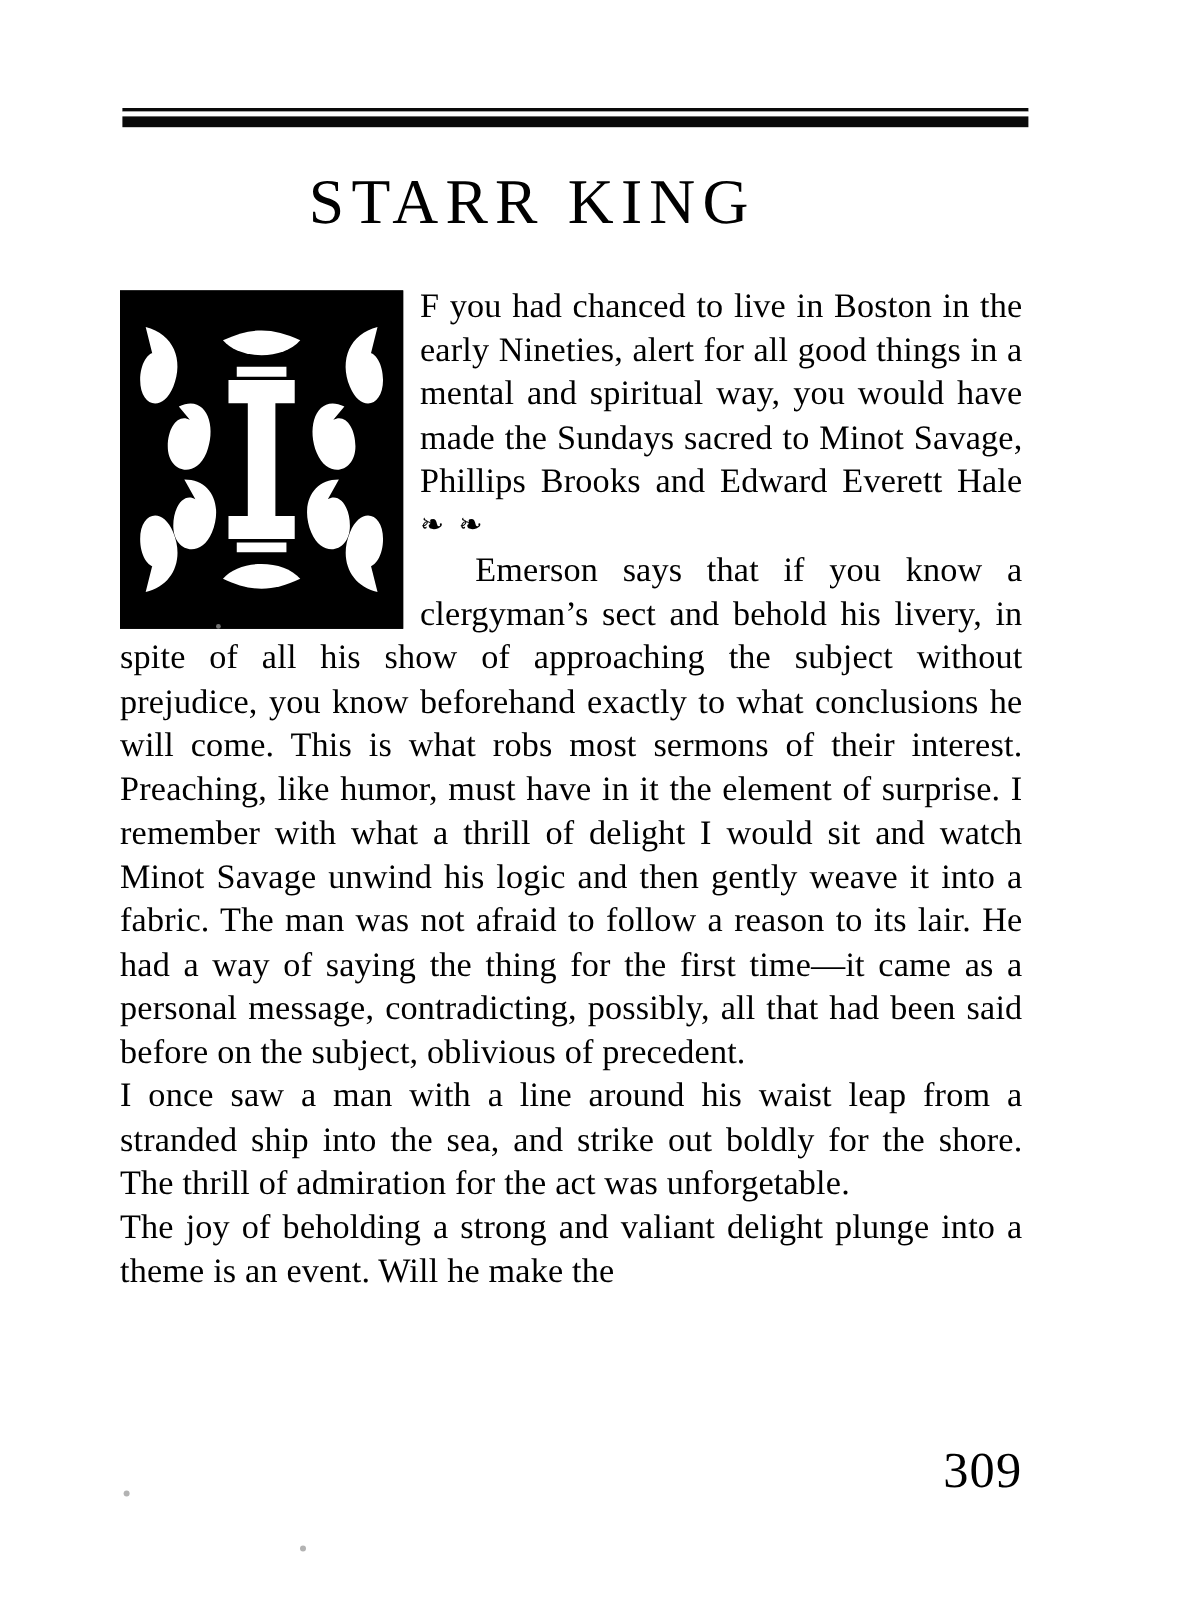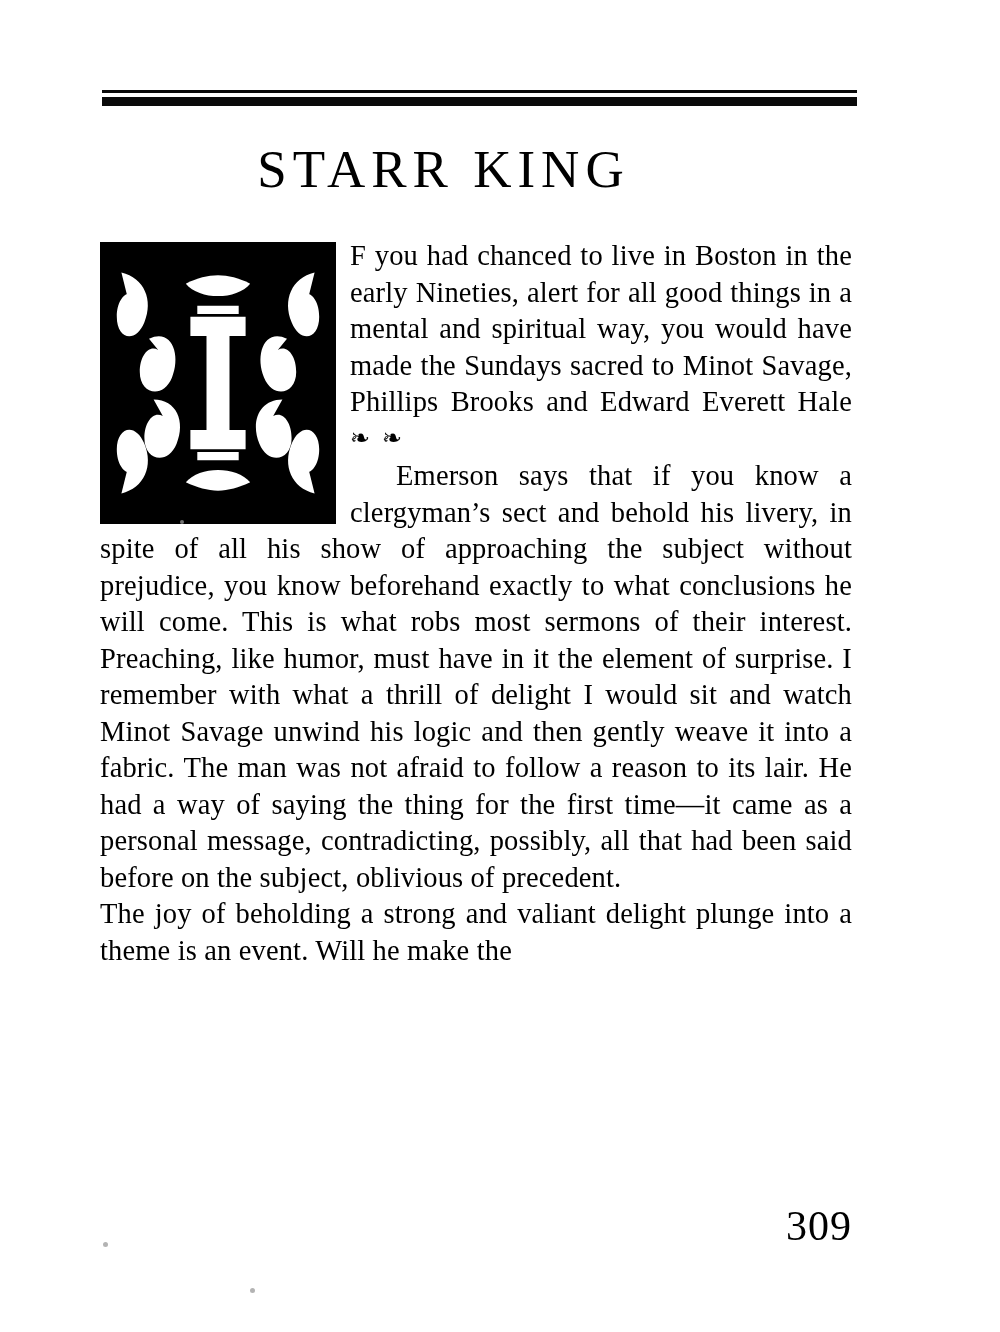--- a/index.html
+++ b/index.html
@@ -170,20 +170,21 @@
             <path d="M41 75 L59 75 L59 78 L41 78 Z"></path>
           </g>
         </svg>
       </div>
 
       <p class="para first"><span>F you had chanced to live in Boston in the early Nineties, alert for all good things in a mental and spiritual way, you would have made the Sundays sacred to Minot Savage, Phillips Brooks and Edward Everett Hale</span> <span class="ornament">❧ ❧</span></p>
 
       <p class="para indent">Emerson says that if you know a clergyman’s sect and behold his livery, in spite of all his show of approaching the subject without prejudice, you know beforehand exactly to what conclusions he will come. This is what robs most sermons of their interest. Preaching, like humor, must have in it the element of surprise. I remember with what a thrill of delight I would sit and watch Minot Savage unwind his logic and then gently weave it into a fabric. The man was not afraid to follow a reason to its lair. He had a way of saying the thing for the first time—it came as a personal message, contradicting, possibly, all that had been said before on the subject, oblivious of precedent.</p>
     </div>
 
+    <p class="para">I once saw a man with a line around his waist leap from a stranded ship into the sea, and strike out boldly for the shore. The thrill of admiration for the act was unforgetable.</p>
 
     <p class="para">The joy of beholding a strong and valiant delight plunge into a theme is an event. Will he make the</p>
   </div>
 
   <div class="folio">309</div>
 
   <div class="speck" style="left:103px; top:1242px; width:5px; height:5px;"></div>
   <div class="speck" style="left:250px; top:1288px; width:5px; height:5px;"></div>
   <div class="speck" style="left:180px; top:520px; width:4px; height:4px;"></div>
 </div>

